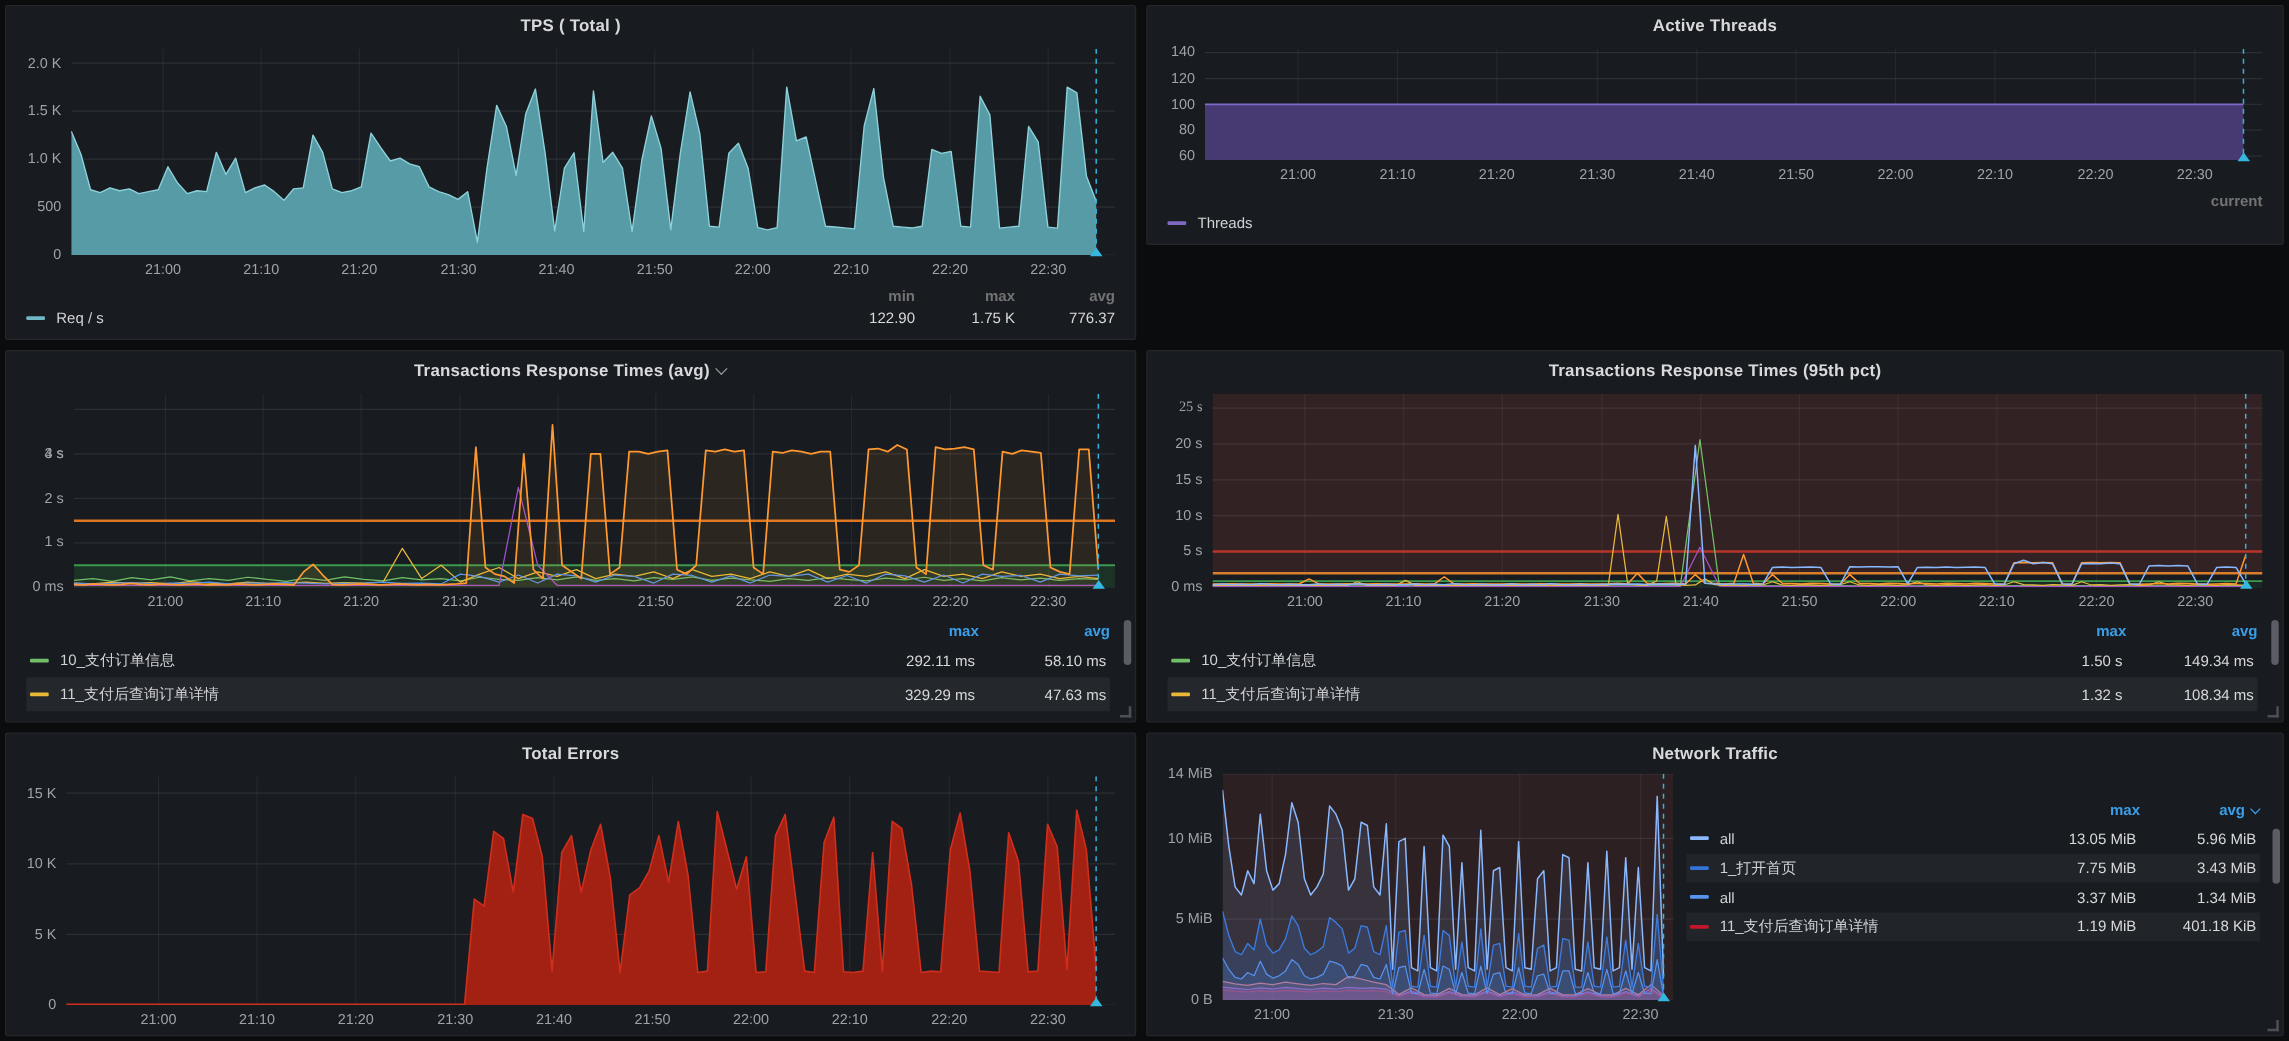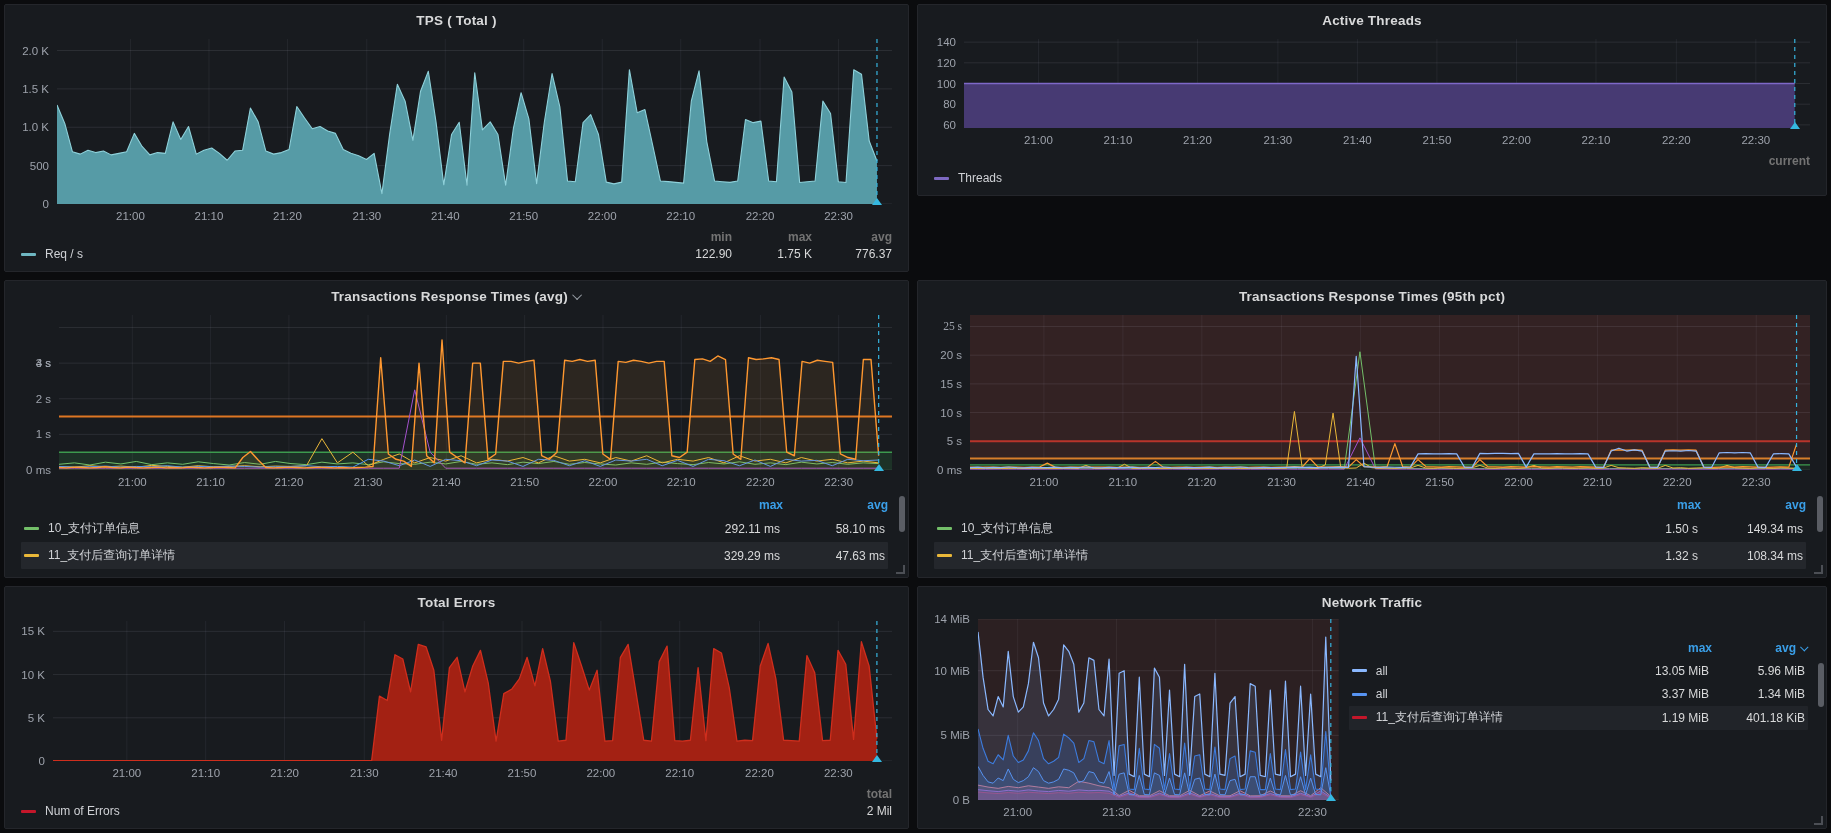--- a/index.html
+++ b/index.html
@@ -408,34 +408,20 @@
           <div class="x-label" style="left: 27.6%;">21:20</div>
           <div class="x-label" style="left: 37.1%;">21:30</div>
           <div class="x-label" style="left: 46.5%;">21:40</div>
           <div class="x-label" style="left: 55.9%;">21:50</div>
           <div class="x-label" style="left: 65.3%;">22:00</div>
           <div class="x-label" style="left: 74.7%;">22:10</div>
           <div class="x-label" style="left: 84.2%;">22:20</div>
           <div class="x-label" style="left: 93.6%;">22:30</div>
         </div>
       </div>
-    <div class="stat-legend">
-      <div class="stat-headers">
-        <span>total</span>
-      </div>
-      <div class="stat-row">
-        <span class="series-key">
-          <i class="dash" style="background: rgb(196, 22, 42);"></i>
-          <span>Num of Errors</span>
-        </span>
-        <span class="stat-vals">
-          <span>2 Mil</span>
-        </span>
-      </div>
-    </div>
   </section>
 
   <section class="panel" style="left:917px;top:586px;width:910px;height:243px">
     <div class="panel-title">
       <span>Network Traffic</span>
     </div>
     <div class="p6-body">
       <div class="p6-chart">
         <div class="chart">
             <div class="chart-row">
@@ -493,20 +479,28 @@
           </span>
         </div>
         <div class="nt-row">
           <span class="nt-name">
             <i class="dash" style="background: rgb(138, 184, 255);"></i>
             <span>all</span>
           </span>
           <span class="nt-val">13.05 MiB</span>
           <span class="nt-val">5.96 MiB</span>
         </div>
+        <div class="nt-row hl">
+          <span class="nt-name">
+            <i class="dash" style="background: rgb(50, 116, 217);"></i>
+            <span>1_打开首页</span>
+          </span>
+          <span class="nt-val">7.75 MiB</span>
+          <span class="nt-val">3.43 MiB</span>
+        </div>
         <div class="nt-row">
           <span class="nt-name">
             <i class="dash" style="background: rgb(87, 148, 242);"></i>
             <span>all</span>
           </span>
           <span class="nt-val">3.37 MiB</span>
           <span class="nt-val">1.34 MiB</span>
         </div>
         <div class="nt-row hl">
           <span class="nt-name">

